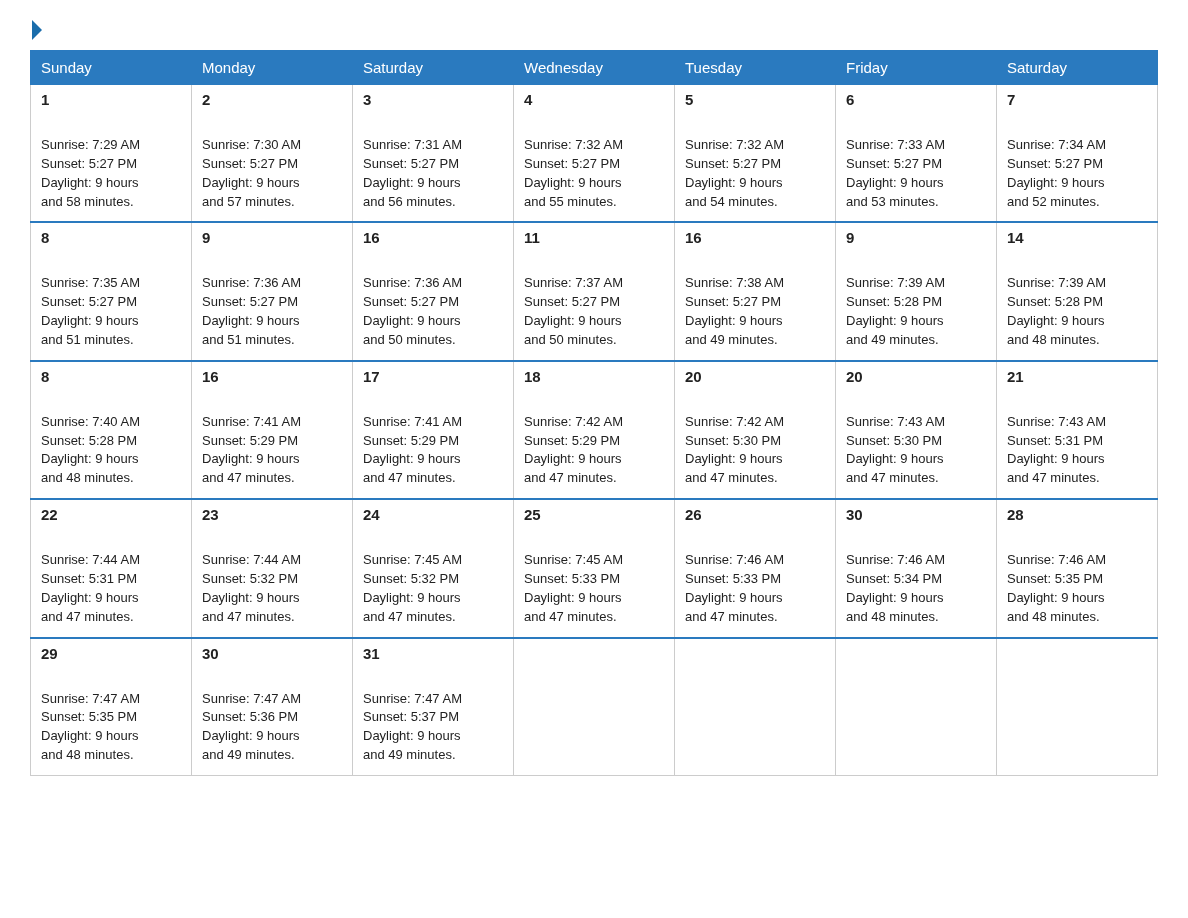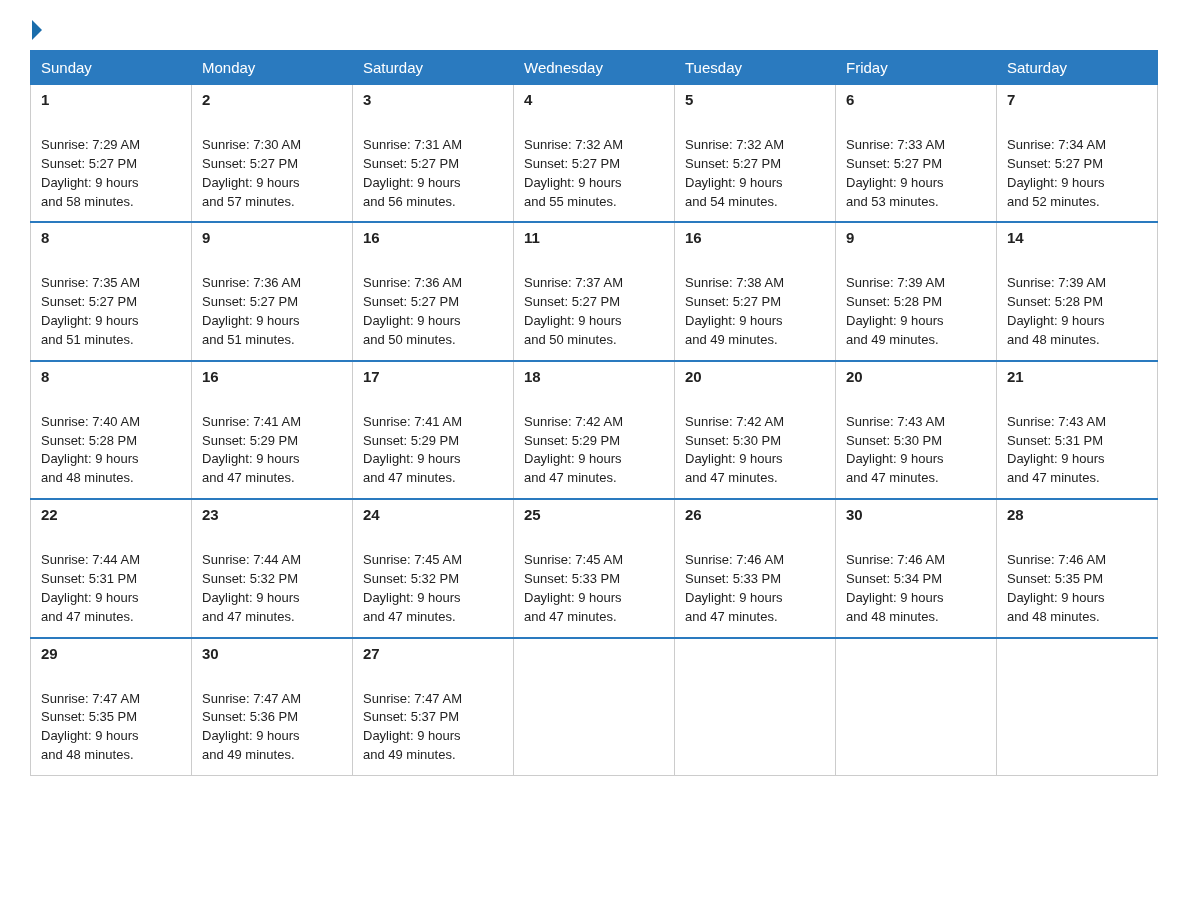--- a/index.html
+++ b/index.html
@@ -253,21 +253,21 @@
       <tr class="row-divider">
         <td>
           <span class="day-number">29</span>
           <div class="day-info">Sunrise: 7:47 AM<br>Sunset: 5:35 PM<br>Daylight: 9 hours<br>and 48 minutes.</div>
         </td>
         <td>
           <span class="day-number">30</span>
           <div class="day-info">Sunrise: 7:47 AM<br>Sunset: 5:36 PM<br>Daylight: 9 hours<br>and 49 minutes.</div>
         </td>
         <td>
-          <span class="day-number">27</span>
+          <span class="day-number">31</span>
           <div class="day-info">Sunrise: 7:47 AM<br>Sunset: 5:37 PM<br>Daylight: 9 hours<br>and 49 minutes.</div>
         </td>
         <td class="empty-cell"></td>
         <td class="empty-cell"></td>
         <td class="empty-cell"></td>
         <td class="empty-cell"></td>
       </tr>
     </tbody>
 </table>
 

